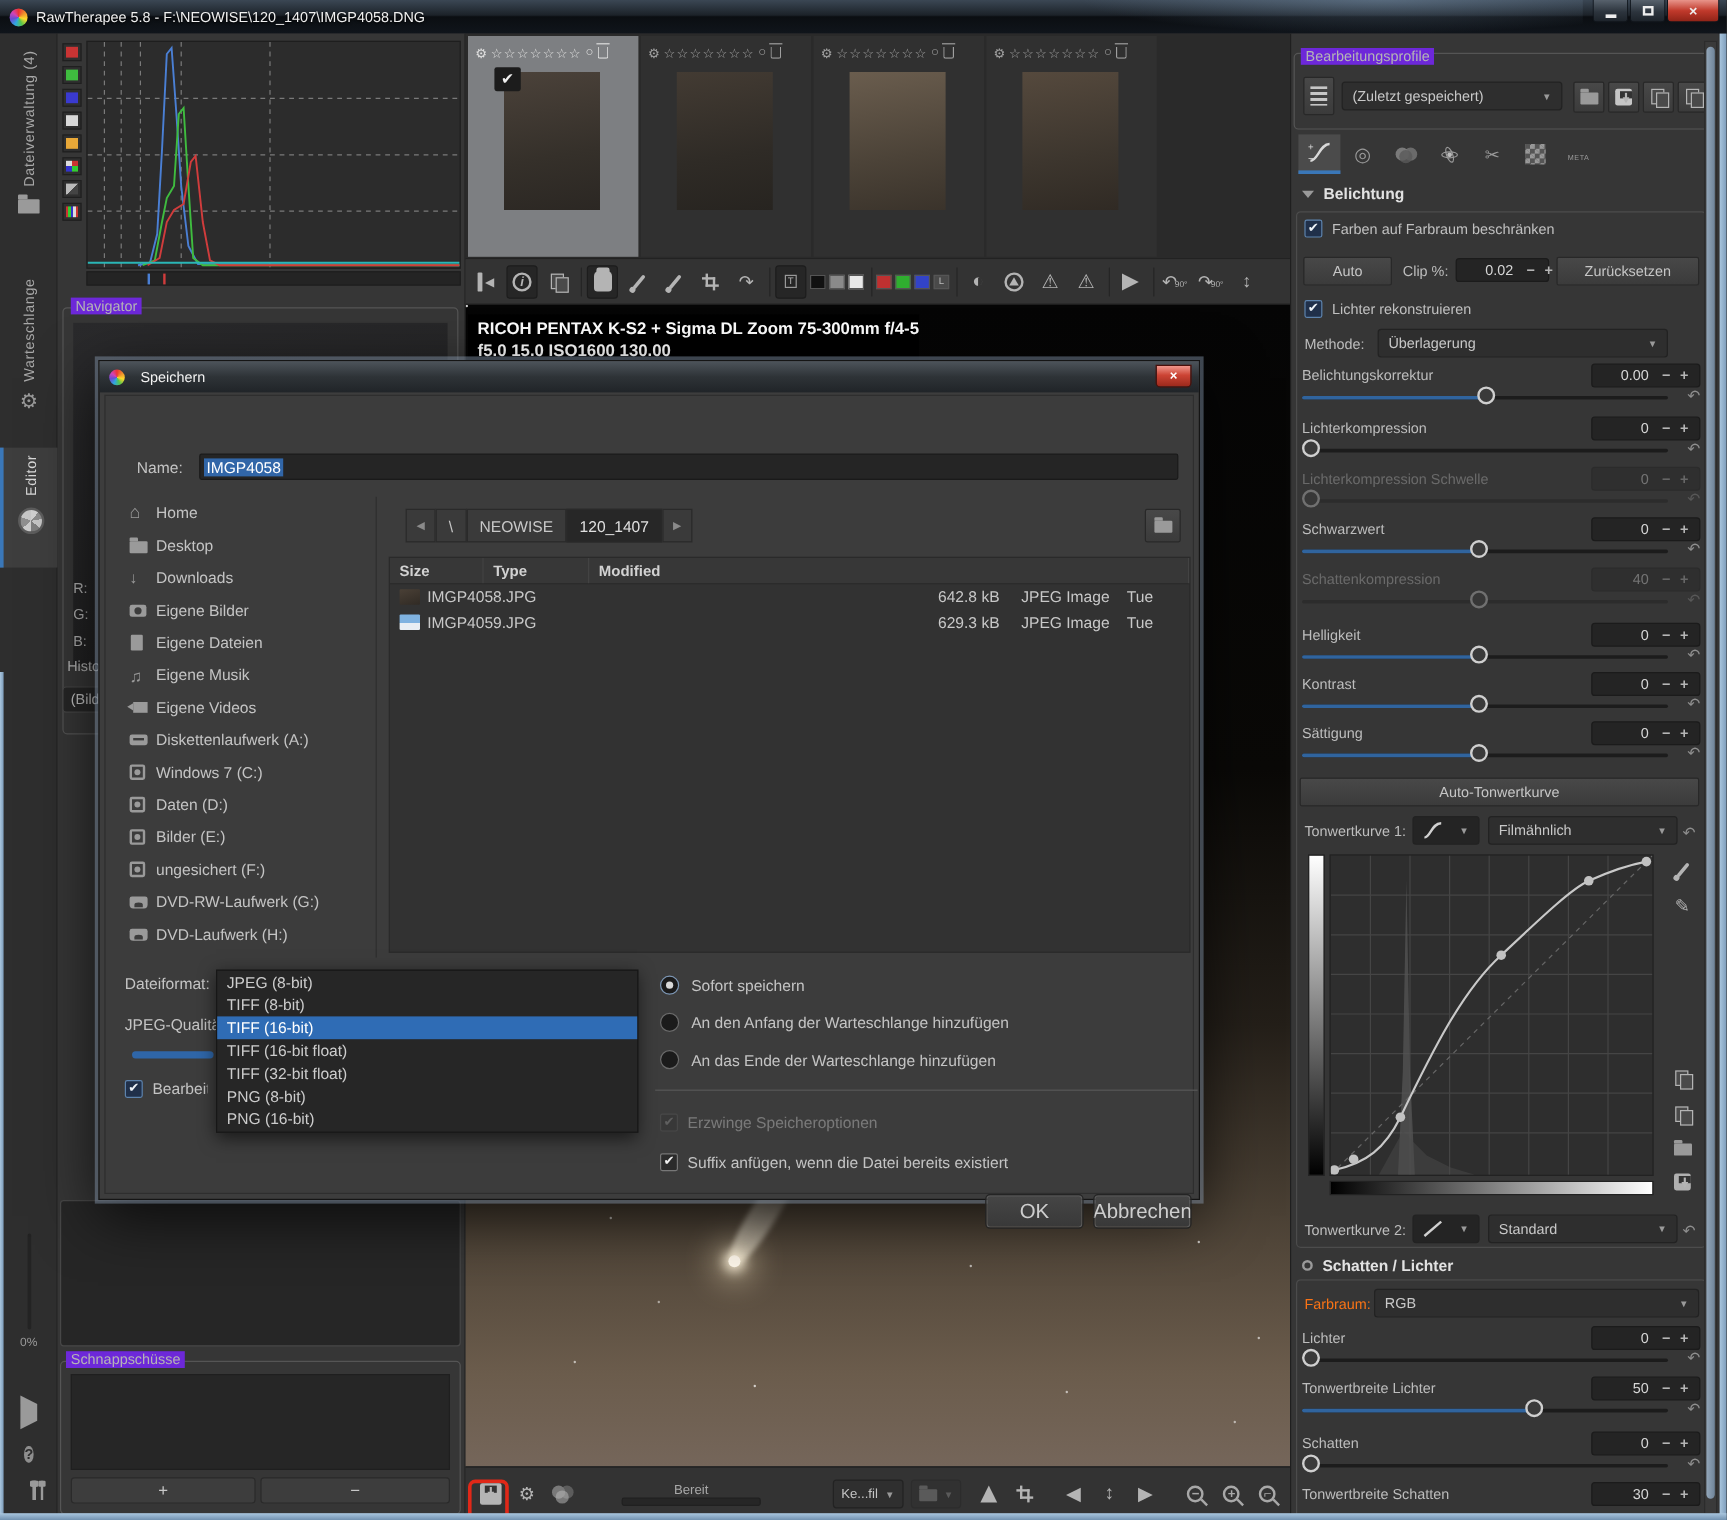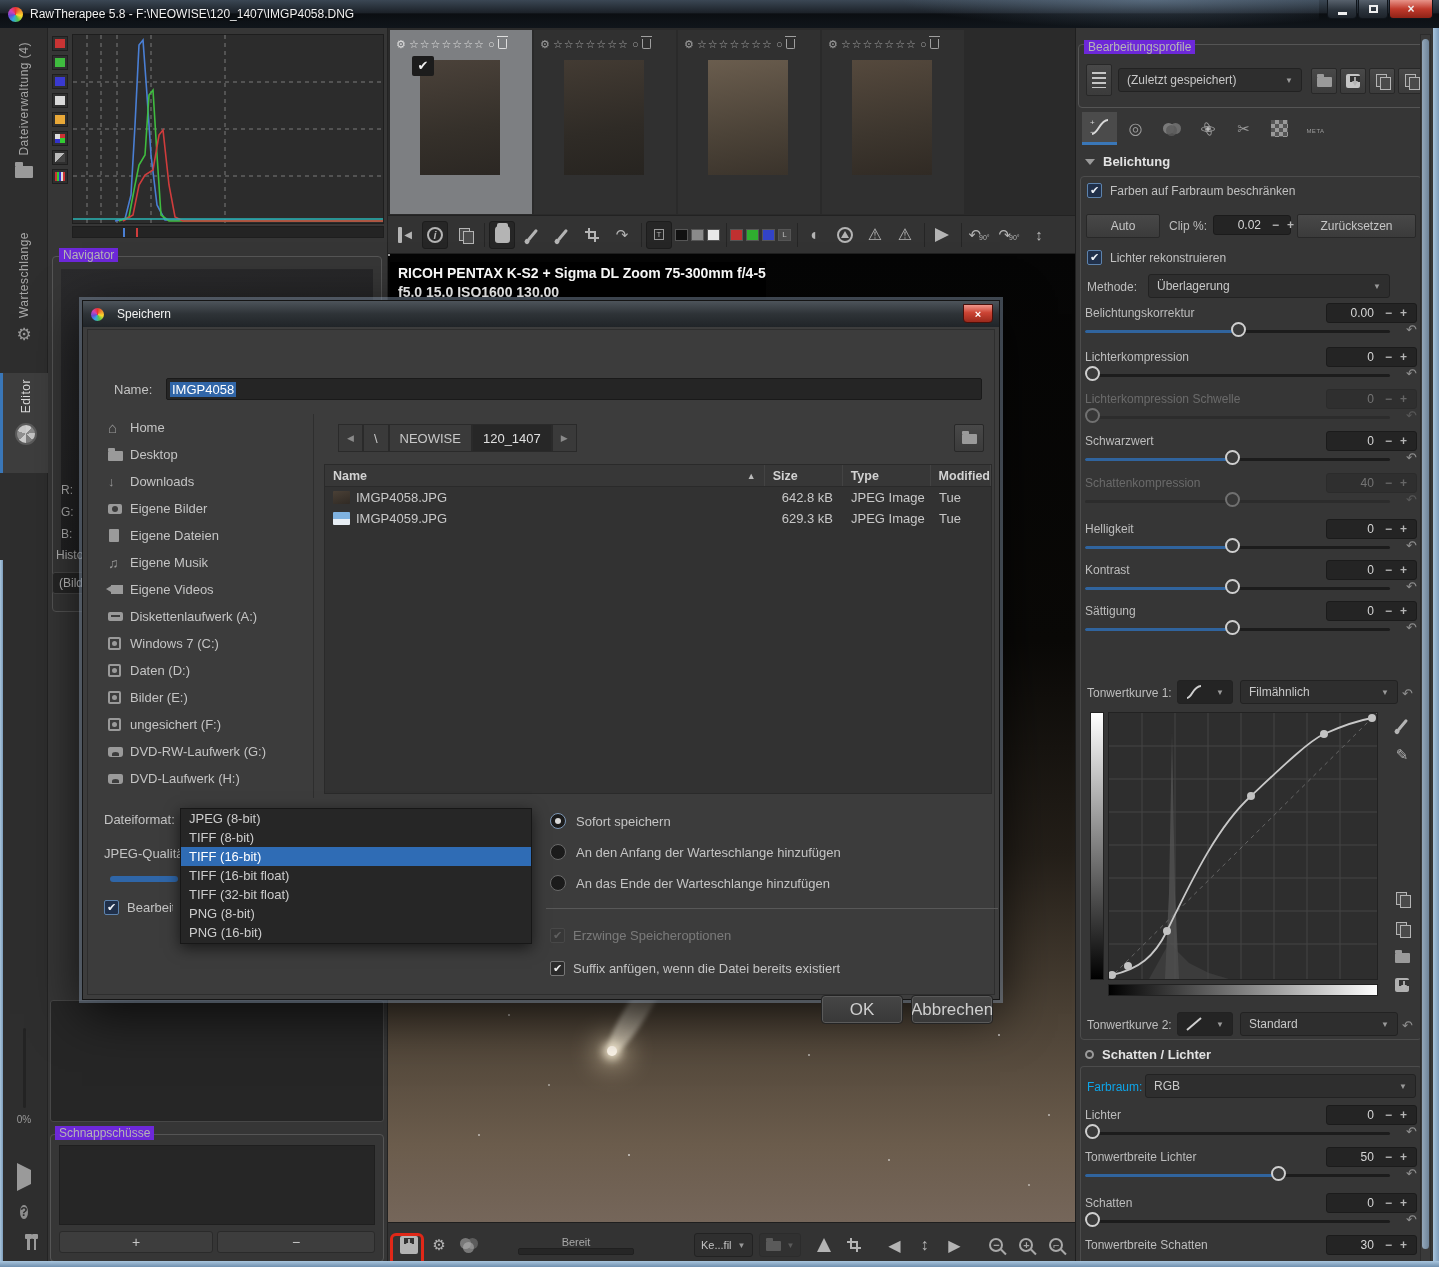--- a/index.html
+++ b/index.html
@@ -737,20 +737,21 @@
       </div>
     <div style="position:relative;height:16px">
       <span class="sldtrack">
           <span class="sldfill" style="width:48%"></span>
         </span>
         <span class="knob" style="left:140px"></span>
         <span class="undo">↶</span>
       </div>
   </div>
 
+  <div class="rbtn abs" style="left:1083px;top:648px;width:333px;height:24px">Auto-Tonwertkurve</div>
 
   <span class="abs" style="left:1087px;top:686px;color:#bdbdbd">Tonwertkurve 1:</span>
   <div class="ddbox abs curveicon" style="left:1177px;top:680px;width:56px;background:#242424">
     <svg width="16" height="14">
         <path d="M1,13 C6,13 7,1 15,1" stroke="#d0d0d0" stroke-width="2" fill="none"></path>
       </svg>
     <span class="dd">▼</span>
   </div>
   <div class="ddbox abs" style="left:1240px;top:680px;width:158px">
     <span>Filmähnlich</span>
@@ -822,21 +823,21 @@
     <span>Standard</span>
     <span class="dd">▼</span>
   </div>
   <span class="abs undo" style="left:1402px;top:1018px">↶</span>
 
   <div class="sechdr" style="top:1047px">
     <span class="ocirc"></span>
     <span>Schatten / Lichter</span>
   </div>
   <div class="groupbox" style="left:1080px;top:1066px;width:342px;height:200px;border-color:#4c4c4c;border-bottom:none"></div>
-  <span class="abs" style="left:1087px;top:1080px;color:#0ea5e9">Farbraum:</span>
+  <span class="abs" style="left:1087px;top:1080px;color:#f97316">Farbraum:</span>
   <div class="ddbox abs" style="left:1145px;top:1074px;width:271px">
     <span>RGB</span>
     <span class="dd">▼</span>
   </div>
   <div class="param" style="top:1104px">
     <div class="r1">
         <span>Lichter</span>
       <span class="valbox">
           <span class="v">0</span>
           <span class="pm">−</span>
@@ -1006,24 +1007,20 @@
         <div class="bcb arr">
             <span>▶</span>
           </div>
       </div>
       <div class="rbtn newfolder" style="left:866px">
           <span class="pic-folder"></span>
         </div>
 
       <div class="ftable">
         <div class="fhead">
-          <div class="c-name">
-            <span>Name</span>
-            <span style="margin-left:auto;margin-right:8px;font-size:9px;color:#bbb">▲</span>
-          </div>
           <div class="c-size" style="justify-content:flex-start">
               <span>Size</span>
             </div>
           <div class="c-type">
               <span>Type</span>
             </div>
           <div class="c-mod">
               <span>Modified</span>
             </div>
         </div>

